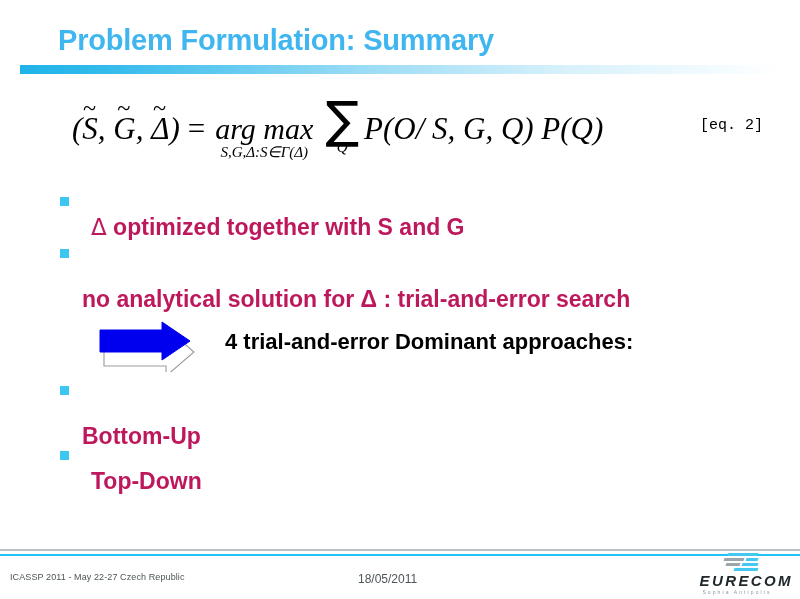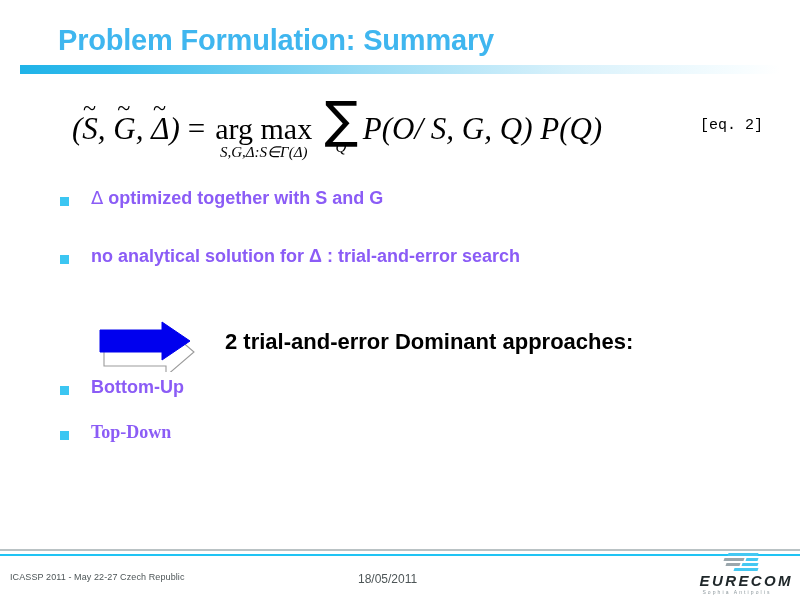--- a/index.html
+++ b/index.html
@@ -86,20 +86,21 @@
     display: inline-flex;
     flex-direction: column;
     align-items: center;
     position: relative;
     top: 4px;
   }
   .argmax .am-top {
     font-size: 30px;
     line-height: 1.02;
     white-space: nowrap;
+    font-style: italic;
   }
   .argmax .am-sub {
     font-size: 15px;
     font-style: italic;
     line-height: 1.1;
     white-space: nowrap;
     margin-top: -1px;
   }
   .sumblock {
     display: inline-flex;
@@ -148,34 +149,35 @@
   }
   .bullet-marker {
     width: 9px;
     height: 9px;
     background: #3cc6f2;
     flex: 0 0 auto;
     margin-top: 11px;
   }
   .bullet-text {
     margin-left: 22px;
-    font-size: 18px;
+    font-size: 23px;
     font-weight: bold;
-    color: #8b5cf6;
+    color: #be185d;
     line-height: 1.35;
+    margin-top: 26px;
   }
   .bullet-text .gk {
     font-family: "DejaVu Sans", sans-serif;
     font-weight: normal;
   }
 
   #bullet-1 { left: 60px; top: 186px; }
-  #bullet-2 { left: 60px; top: 244px; }
-  #bullet-3 { left: 60px; top: 375px; }
-  #bullet-4 { left: 60px; top: 420px; font-family: Liberation Serif, serif; }
+  #bullet-2 { left: 60px; top: 238px; flex-direction: column; }
+  #bullet-3 { left: 60px; top: 375px; flex-direction: column; }
+  #bullet-4 { left: 60px; top: 440px; }
 
   
   .arrow-wrap {
     position: absolute;
     left: 92px;
     top: 320px;
     width: 110px;
     height: 52px;
   }
   .arrow-wrap svg { display: block; }
@@ -318,21 +320,21 @@
   </div>
 
   <div class="arrow-wrap">
     <svg width="110" height="52" viewBox="0 0 110 52" xmlns="http://www.w3.org/2000/svg">
 
       <polygon points="8,14 70,14 70,4 98,28 70,52 70,42 8,42" fill="none" stroke="#9b9b9b" stroke-width="1.1" transform="translate(4,4)"></polygon>
 
       <polygon points="8,10 70,10 70,2 98,21 70,40 70,32 8,32" fill="#0000ee" stroke="#0000ee" stroke-width="1"></polygon>
     </svg>
   </div>
-  <div class="arrow-caption">2 trial-and-error Dominant approaches:</div>
+  <div class="arrow-caption">4 trial-and-error Dominant approaches:</div>
 
   <div class="bullet-row" id="bullet-3">
     <span class="bullet-marker"></span>
     <span class="bullet-text">Bottom-Up</span>
   </div>
 
   <div class="bullet-row" id="bullet-4">
     <span class="bullet-marker"></span>
     <span class="bullet-text">Top-Down</span>
   </div>

